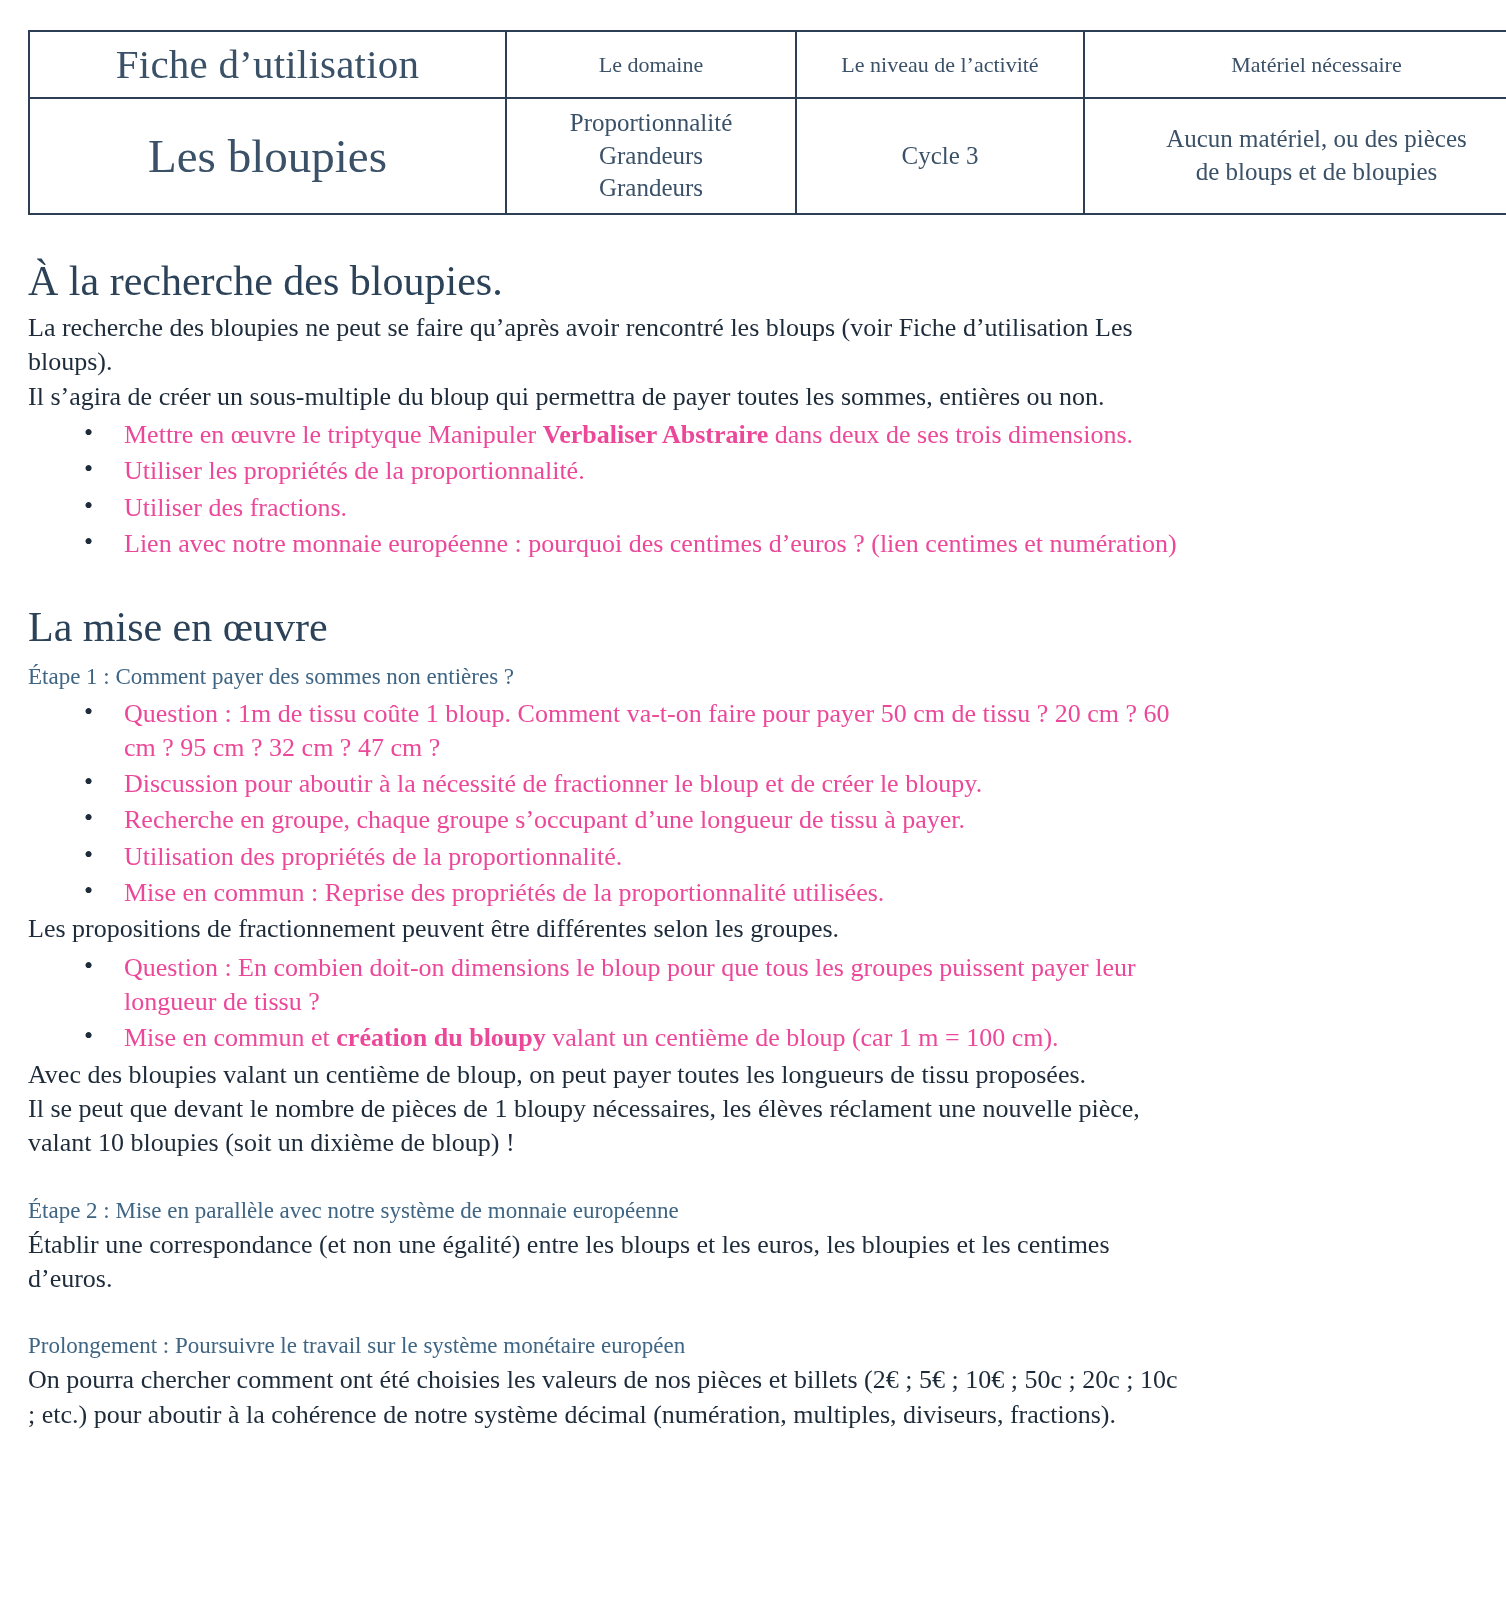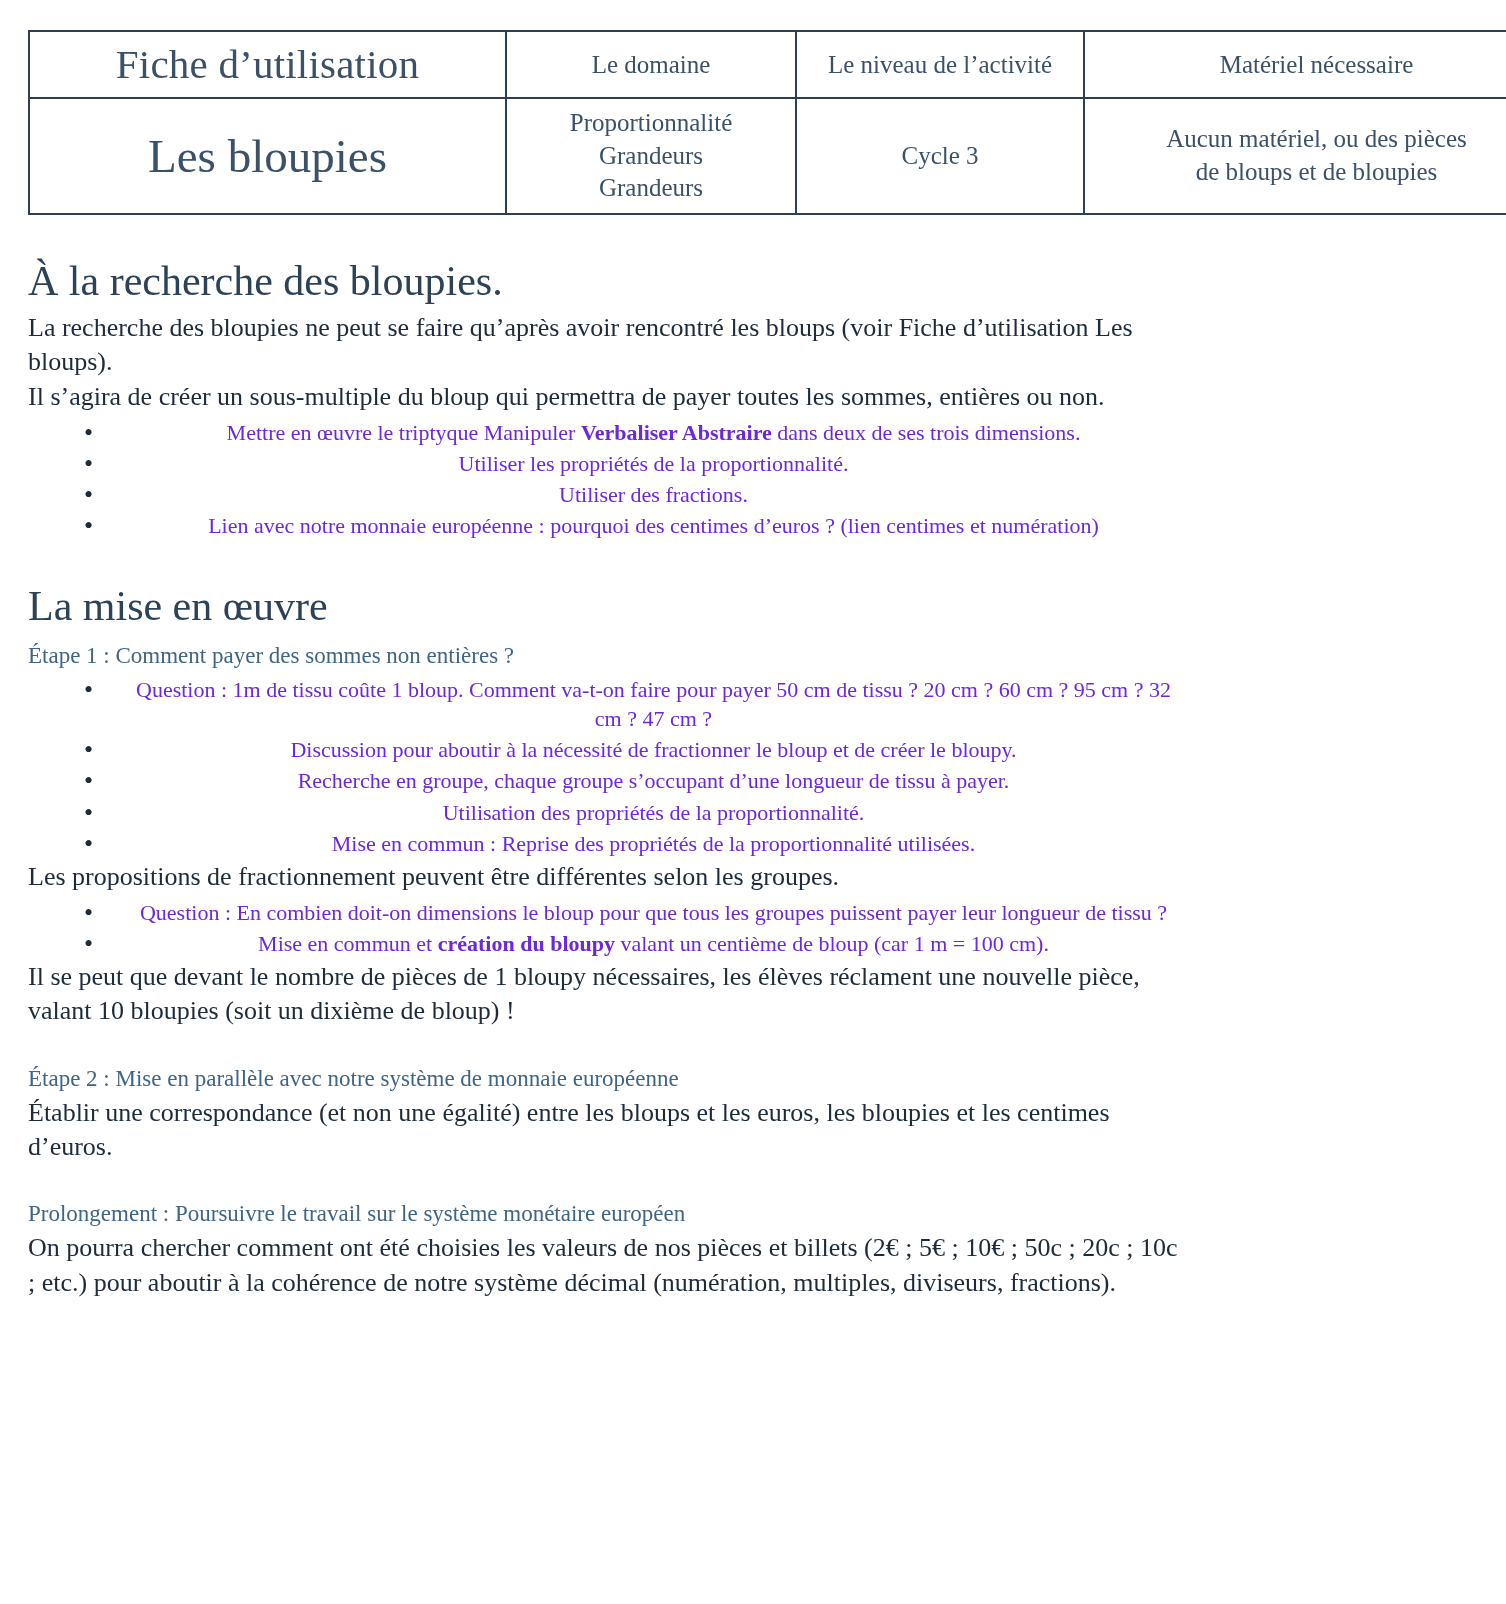--- a/index.html
+++ b/index.html
@@ -39,21 +39,21 @@
   td.c4 { width: 443px; }
 
   .hdr-title {
     font-size: 41px;
     letter-spacing: .2px;
     line-height: 1.2;
     padding-top: 14px;
     padding-bottom: 14px;
   }
   .hdr-sub {
-    font-size: 25px;
+    font-size: 22px;
     line-height: 1.25;
   }
   .big-title {
     font-size: 47px;
     line-height: 1.15;
     padding-top: 12px;
     padding-bottom: 14px;
     border-radius: 29px;
   }
   .cell-multi {
@@ -90,24 +90,23 @@
 
   ul.bul {
     list-style: none;
     margin: 4px 0 0 0;
     padding: 0;
   }
   ul.bul > li {
     position: relative;
     padding-left: 96px;
     margin-bottom: 2px;
-    font-size: 22px;
+    font-size: 26px;
     line-height: 1.32;
-    color: #6d28d9;
-    text-align: center;
+    color: #ec4899;
   }
   ul.bul > li::before {
     content: "\2022";
     position: absolute;
     left: 56px;
     top: -2px;
     font-size: 26px;
     color: #1d2b3a;
   }
   .after-list {
@@ -163,20 +162,21 @@
     <li><span>Discussion pour aboutir à la nécessité de fractionner le bloup et de créer le bloupy.</span></li>
     <li><span>Recherche en groupe, chaque groupe s’occupant d’une longueur de tissu à payer.</span></li>
     <li><span>Utilisation des propriétés de la proportionnalité.</span></li>
     <li><span>Mise en commun : Reprise des propriétés de la proportionnalité utilisées.</span></li>
   </ul>
   <p class="body after-list">Les propositions de fractionnement peuvent être différentes selon les groupes.</p>
   <ul class="bul">
     <li><span>Question : En combien doit-on dimensions le bloup pour que tous les groupes puissent payer leur longueur de tissu ?</span></li>
     <li><span>Mise en commun et </span><b>création du bloupy</b><span> valant un centième de bloup (car 1 m = 100 cm).</span></li>
   </ul>
+  <p class="body after-list">Avec des bloupies valant un centième de bloup, on peut payer toutes les longueurs de tissu proposées.</p>
   <p class="body">Il se peut que devant le nombre de pièces de 1 bloupy nécessaires, les élèves réclament une nouvelle pièce, valant 10 bloupies (soit un dixième de bloup) !</p>
 
   <div class="etape space-top">Étape 2 : Mise en parallèle avec notre système de monnaie européenne</div>
   <p class="body">Établir une correspondance (et non une égalité) entre les bloups et les euros, les bloupies et les centimes d’euros.</p>
 
   <div class="etape space-top">Prolongement : Poursuivre le travail sur le système monétaire européen</div>
   <p class="body">On pourra chercher comment ont été choisies les valeurs de nos pièces et billets (2€ ; 5€ ; 10€ ; 50c ; 20c ; 10c ; etc.) pour aboutir à la cohérence de notre système décimal (numération, multiples, diviseurs, fractions).</p>
 
 </div>
 

